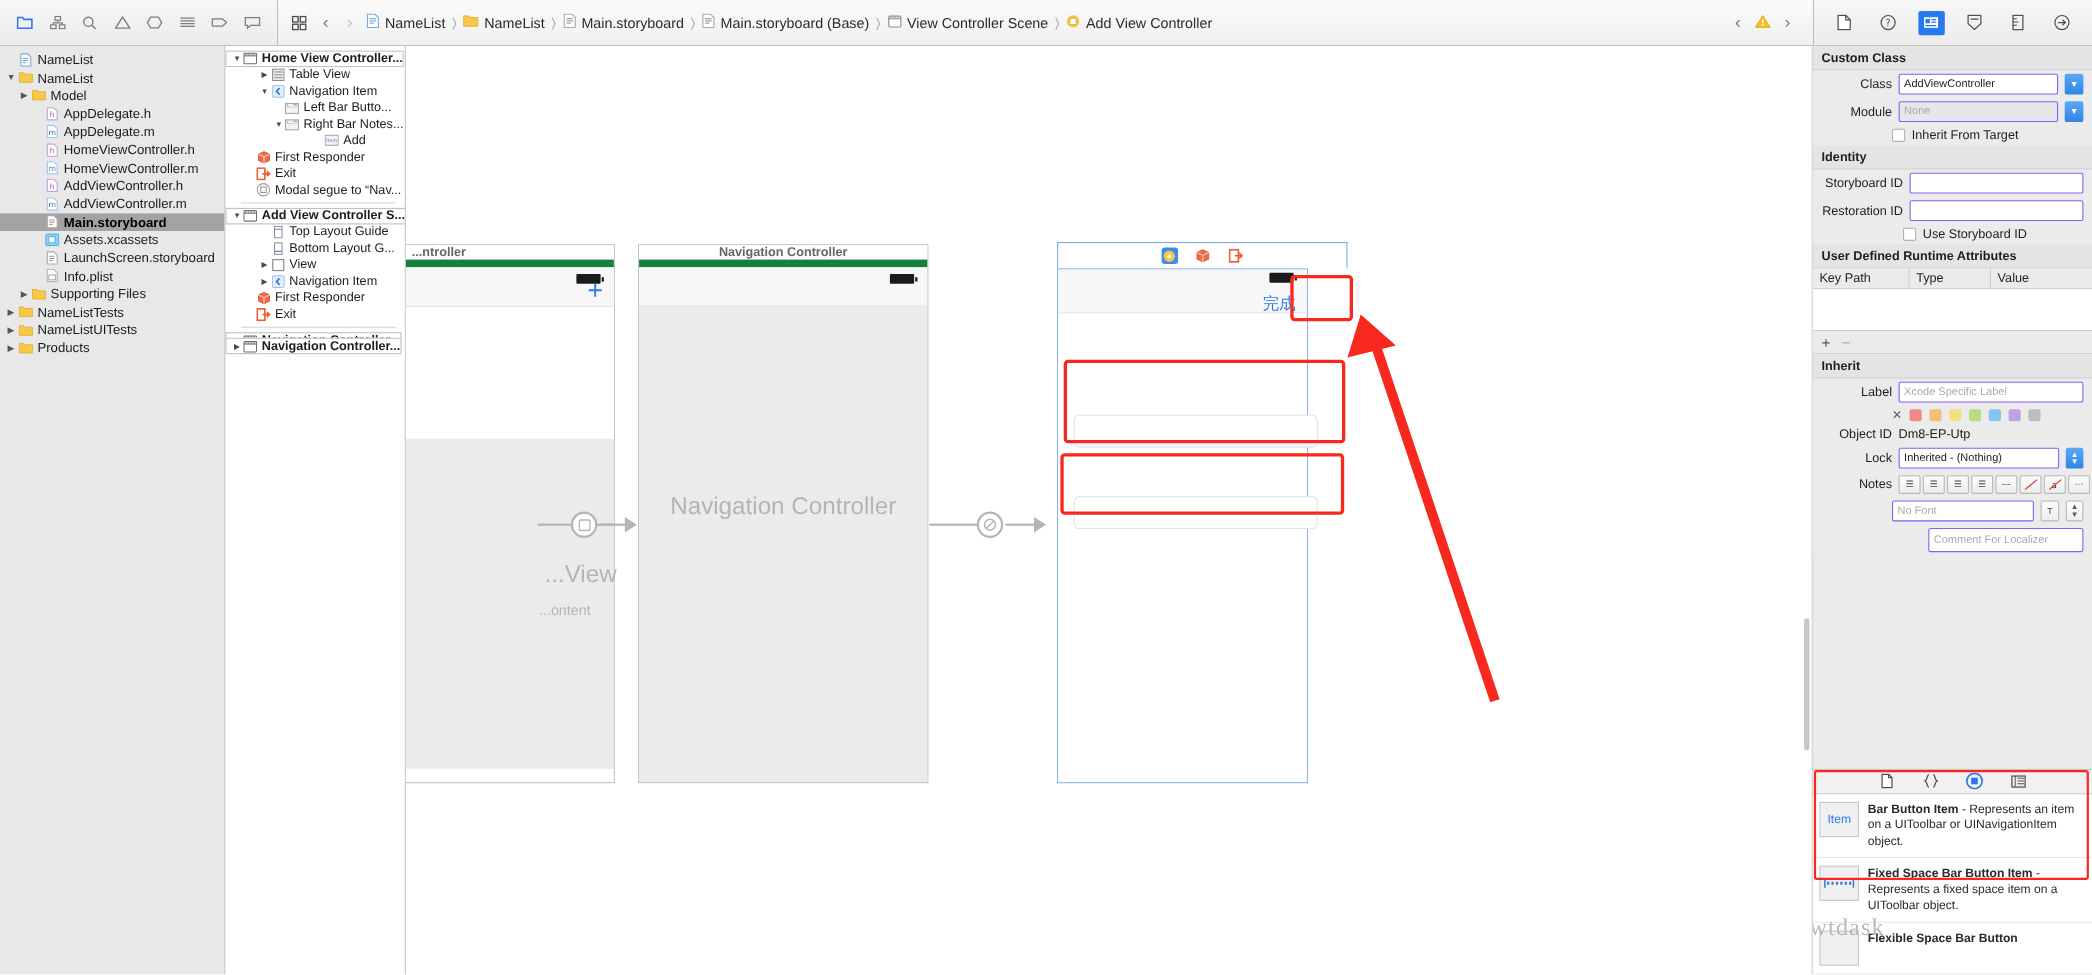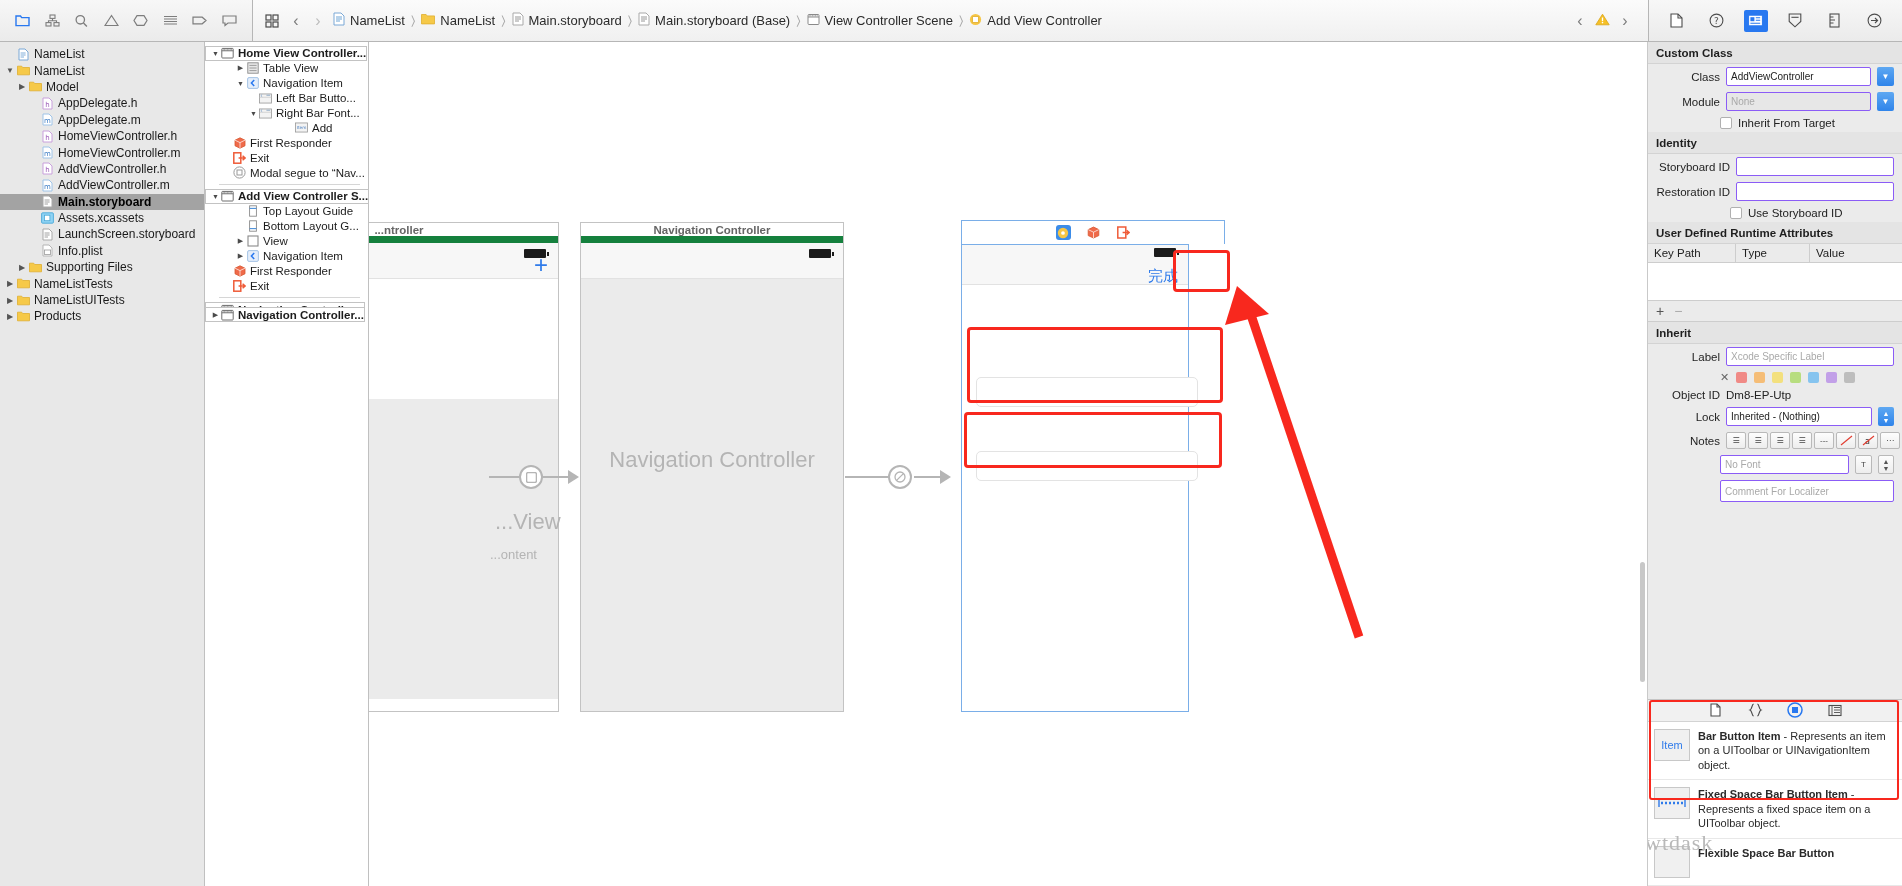--- a/index.html
+++ b/index.html
@@ -573,21 +573,21 @@
         <div class="out-row" style="padding-left: 43px;">
           <span class="odisc open"></span>
           <span class="oicon">
             <svg width="14" height="11" viewBox="0 0 14 11">
               <rect x="0.6" y="0.6" width="12.8" height="9.8" fill="#f3f3f3" stroke="#9a9a9a" stroke-width="0.9"></rect>
               <path d="M0.6 4.2h12.8" stroke="#c4c4c4" stroke-width="0.7"></path>
               <path d="M3.4 1.2L2 2.4l1.4 1.2" fill="none" stroke="#7d9fc6" stroke-width="0.8"></path>
               <path d="M8 2h4" stroke="#9fb6cc" stroke-width="1.3"></path>
             </svg>
           </span>
-          <span class="out-label">Right Bar Font...</span>
+          <span class="out-label">Right Bar Notes...</span>
         </div>
         <div class="out-row" style="padding-left: 79px;">
           <span class="odisc "></span>
           <span class="oicon">
             <svg width="14" height="11" viewBox="0 0 14 11">
               <rect x="0.6" y="0.6" width="12.8" height="9.8" fill="#f3f3f3" stroke="#9a9a9a" stroke-width="0.9"></rect>
               <text x="7" y="7.4" font-size="4.6" text-anchor="middle" fill="#4a7fc0" font-family="DejaVu Sans">Item</text>
             </svg>
           </span>
           <span class="out-label">Add</span>
@@ -929,21 +929,21 @@
           </span>
         </div>
         <div class="row" style="padding-left:72px;">
           <span class="fld ph">No Font</span>
           <span class="nbtn" style="width:17px;height:19px;">T</span>
           <span class="stepper-btn" style="background:linear-gradient(#fdfdfd,#ededed);border:1px solid #b9b9b9;color:#555;">
               <span>▲</span>
               <span>▼</span>
             </span>
         </div>
-        <div class="row" style="padding-left:72px;">
+        <div class="row" style="padding-left:105px;">
           <span class="fld ph" style="height:22px;">Comment For Localizer</span>
         </div>
       </div>
 
       <div class="library">
         <div class="lib-tabs">
           <span class="lib-tab">
             <svg width="11" height="14" viewBox="0 0 11 14">
                 <path d="M1 1h6l3 3v9H1z" fill="#fff" stroke="#4d4d4d" stroke-width="1.1"></path>
                 <path d="M7 1v3h3" fill="none" stroke="#4d4d4d" stroke-width="1.1"></path>

